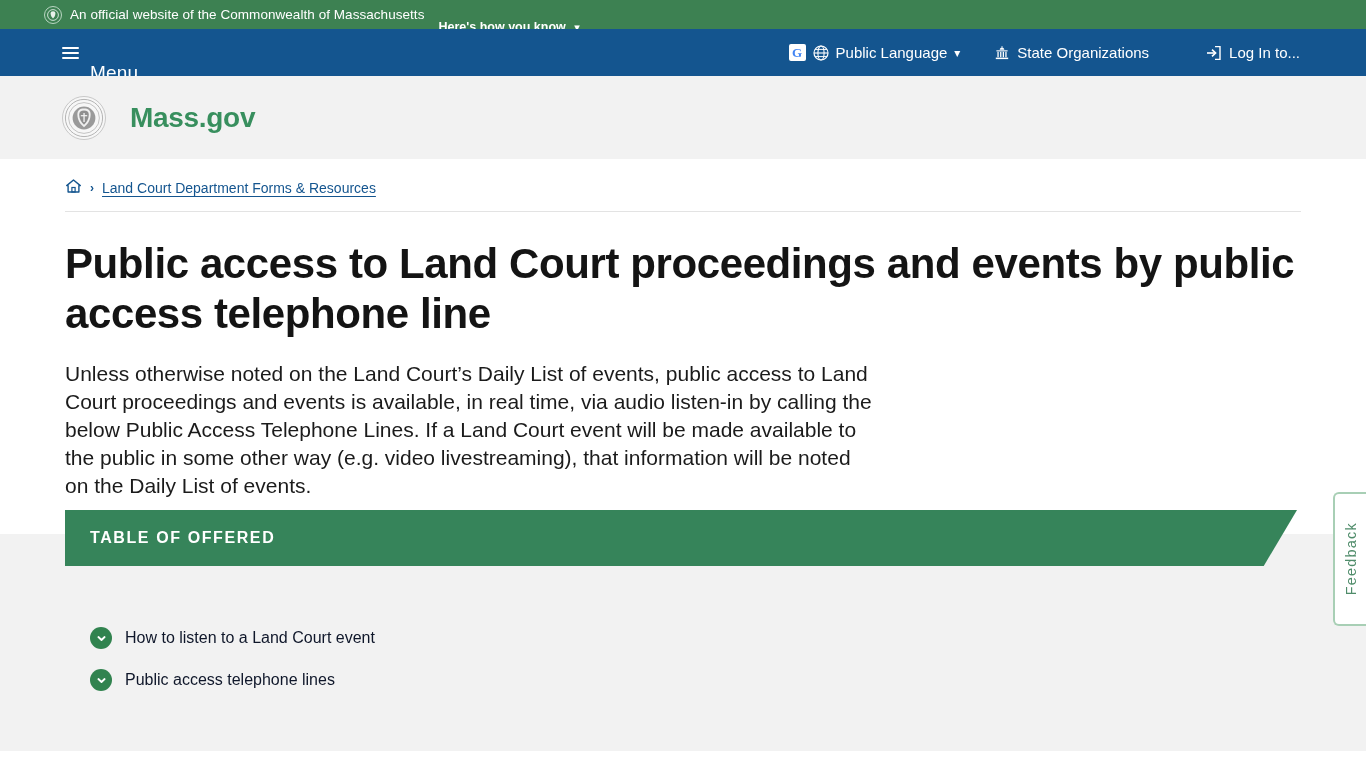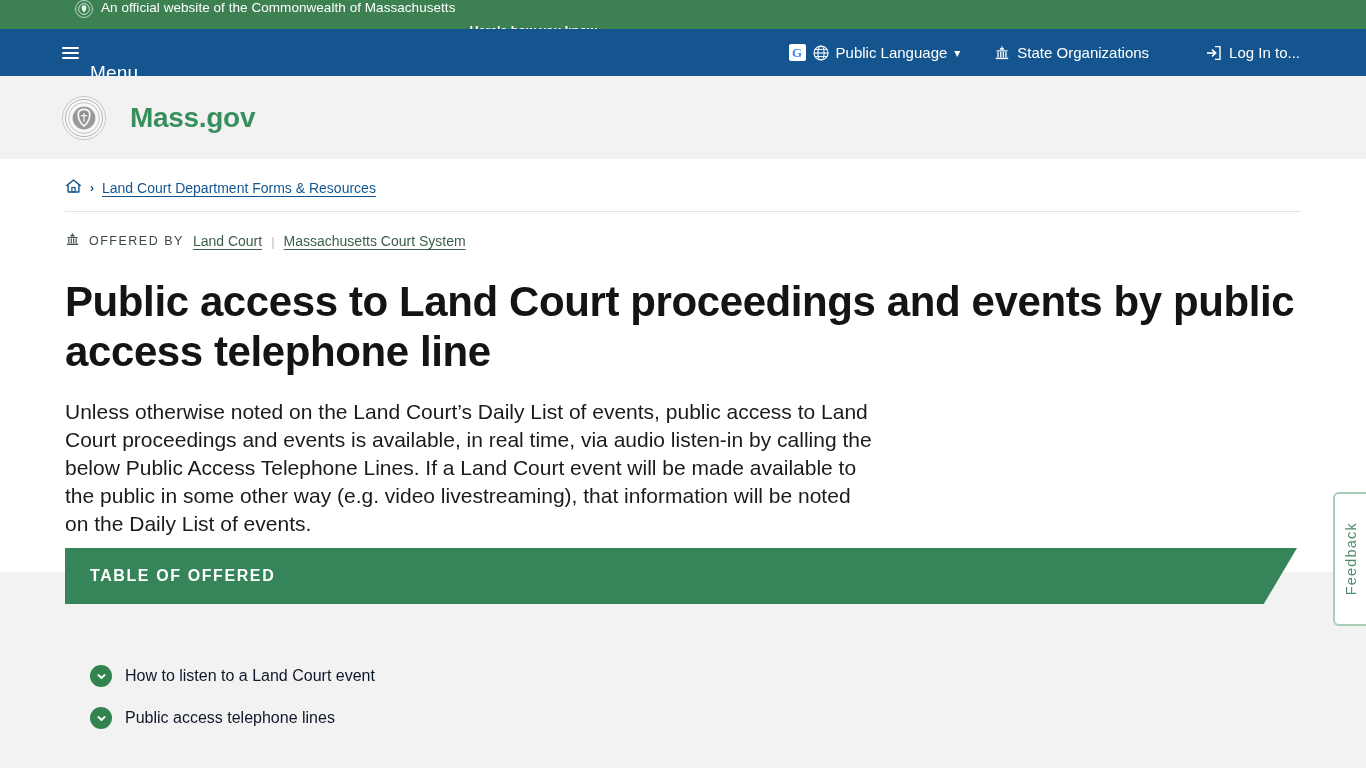--- a/index.html
+++ b/index.html
@@ -9,21 +9,22 @@
     background: #ffffff;
     font-family: "Liberation Sans", sans-serif;
     -webkit-font-smoothing: antialiased;
   }
 
   
   .gov-banner {
     height: 29px;
     background: #3d8152;
     display: flex;
-    padding-left: 75px;
+    align-items: center;
+    padding-left: 44px;
     color: #ffffff;
     font-size: 13.5px;
   }
   .seal-mini {
     width: 18px; height: 18px;
     border-radius: 50%;
     border: 1.4px solid #b9d6c2;
     display: flex; align-items: center; justify-content: center;
     margin-right: 8px;
     flex: 0 0 auto;
@@ -322,38 +323,20 @@
       <span>
         <svg width="17" height="16" viewBox="0 0 17 16">
           <path d="M8.5 2 L15.3 7.6 L13.9 7.6 L13.9 14 L3.1 14 L3.1 7.6 L1.7 7.6 Z" fill="none" stroke="#14558f" stroke-width="1.4" stroke-linejoin="round"></path>
           <rect x="6.9" y="9.5" width="3.2" height="4.5" fill="none" stroke="#14558f" stroke-width="1.2"></rect>
         </svg>
       </span>
       <span class="crumb-sep">›</span>
       <a class="crumb-link">Land Court Department Forms &amp; Resources</a>
     </nav>
 
-    <div class="offered">
-      <span>
-        <svg width="15" height="15" viewBox="0 0 16 16">
-          <path d="M8 1.4 L8 2.7" stroke="#3b4a42" stroke-width="1"></path>
-          <path d="M8 2.5 C9.4 2.5 10.2 3.6 10.2 4.8 L5.8 4.8 C5.8 3.6 6.6 2.5 8 2.5 Z" fill="#3b4a42"></path>
-          <rect x="2.5" y="5.3" width="11" height="1" fill="#3b4a42"></rect>
-          <rect x="3.5" y="6.7" width="1.2" height="5.3" fill="#3b4a42"></rect>
-          <rect x="6.1" y="6.7" width="1.2" height="5.3" fill="#3b4a42"></rect>
-          <rect x="8.7" y="6.7" width="1.2" height="5.3" fill="#3b4a42"></rect>
-          <rect x="11.3" y="6.7" width="1.2" height="5.3" fill="#3b4a42"></rect>
-          <rect x="2" y="12.4" width="12" height="1.4" fill="#3b4a42"></rect>
-        </svg>
-      </span>
-      <span class="offered-label">OFFERED BY</span>
-      <a class="offered-link">Land Court</a>
-      <span class="offered-div">|</span>
-      <a class="offered-link">Massachusetts Court System</a>
-    </div>
 
     <h1 class="page-title">Public access to Land Court proceedings and events by public access telephone line</h1>
 
     <p class="lede">Unless otherwise noted on the Land Court’s Daily List of events, public access to Land Court proceedings and events is available, in real time, via audio listen-in by calling the below Public Access Telephone Lines. If a Land Court event will be made available to the public in some other way (e.g. video livestreaming), that information will be noted on the Daily List of events.</p>
   </div>
 
   <div class="toc-zone">
     <div class="wrap">
       <div class="toc-banner-row">
         <div class="toc-banner">

